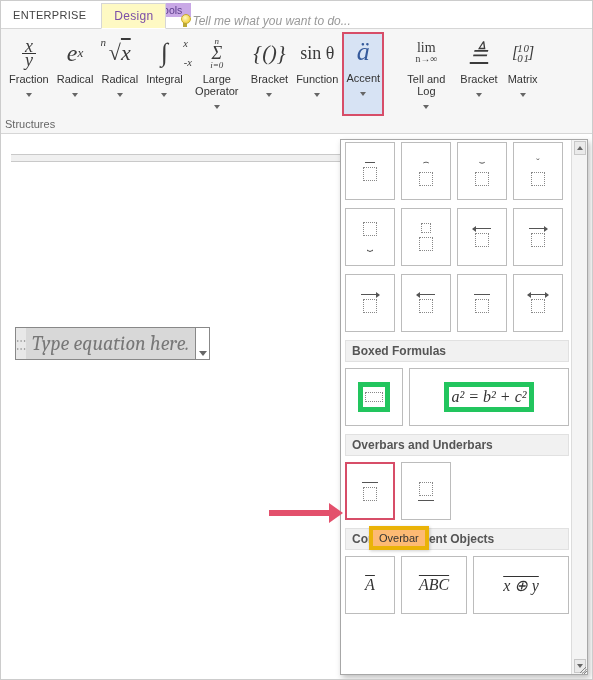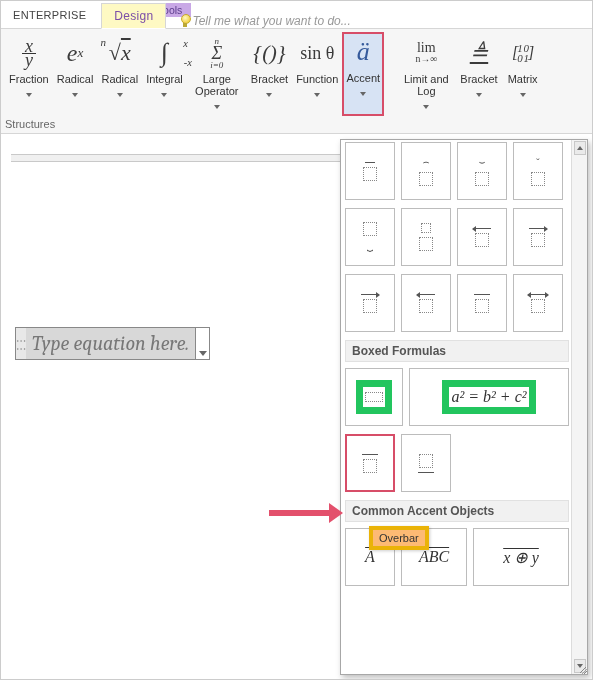--- a/index.html
+++ b/index.html
@@ -294,21 +294,21 @@
   }
   .callout-arrow .head {
     position:absolute; right:0; top:0;
     border-left:14px solid #e3506c;
     border-top:10px solid transparent;
     border-bottom:10px solid transparent;
   }
 
   .overline { text-decoration: overline; }
   .eqmath { font-style: italic; }
-  .boxed-eq { border:7px solid #22c55e; padding:1px 2px; display:inline-block;}
+  .boxed-eq { border:5px solid #22c55e; padding:1px 2px; display:inline-block;}
   
   
   .ic-frac { font-size:18px; font-style:italic; }
   .ic-frac .top, .ic-frac .bot { display:block; line-height:11px;}
   .ic-frac .bar { width:14px; border-top:1px solid #333; margin:1px auto;}
   .ic-script { font-size:24px; }
   .ic-script sup { font-size:.55em; vertical-align: super;}
   .ic-rad { font-size:22px; position:relative;}
   .ic-rad .pre { font-size:.5em; position:absolute; left:-1px; top:1px;}
   .ic-int { font-size:26px; position:relative;}
@@ -386,21 +386,21 @@
       <div class="ricon ic-acc">
           <span style="color:#355a9b;">ä</span>
         </div>
       <div class="rlabel">Accent</div>
       <div class="rdd"><span class="tri"></span></div>
     </div>
     <div class="rbtn" style="min-width:52px;margin-left:12px;">
       <div class="ricon ic-lim">
           <div>lim<span class="sub">n→∞</span></div>
         </div>
-      <div class="rlabel" style="white-space:normal;width:52px;"><span>Limit and Log</span></div>
+      <div class="rlabel" style="white-space:normal;width:52px;"><span>Tell and Log</span></div>
       <div class="rdd"><span class="tri"></span></div>
     </div>
     <div class="rbtn">
       <div class="ricon ic-op">≜</div>
       <div class="rlabel">Bracket</div>
       <div class="rdd"><span class="tri"></span></div>
     </div>
     <div class="rbtn">
       <div class="ricon ic-mat">[<span style="display:inline-block;line-height:10px;font-size:11px;">1 0<br>0 1</span>]</div>
       <div class="rlabel">Matrix</div>
@@ -507,20 +507,21 @@
     <div class="cat">Boxed Formulas</div>
     <div class="grow">
       <div class="gitem" style="width:58px;">
           <span class="boxed-eq"><span class="ph" style="width:18px;height:10px;"></span></span>
         </div>
       <div class="gitem wide">
           <span class="boxed-eq eqmath">a² = b² + c²</span>
         </div>
     </div>
 
+    <div class="cat">Overbars and Underbars</div>
     <div class="grow">
       <div class="gitem sel">
           <div class="stack">
             <span class="hline"></span>
             <span class="ph"></span>
           </div>
         </div>
       <div class="gitem">
           <div class="stack">
             <span class="ph"></span>

